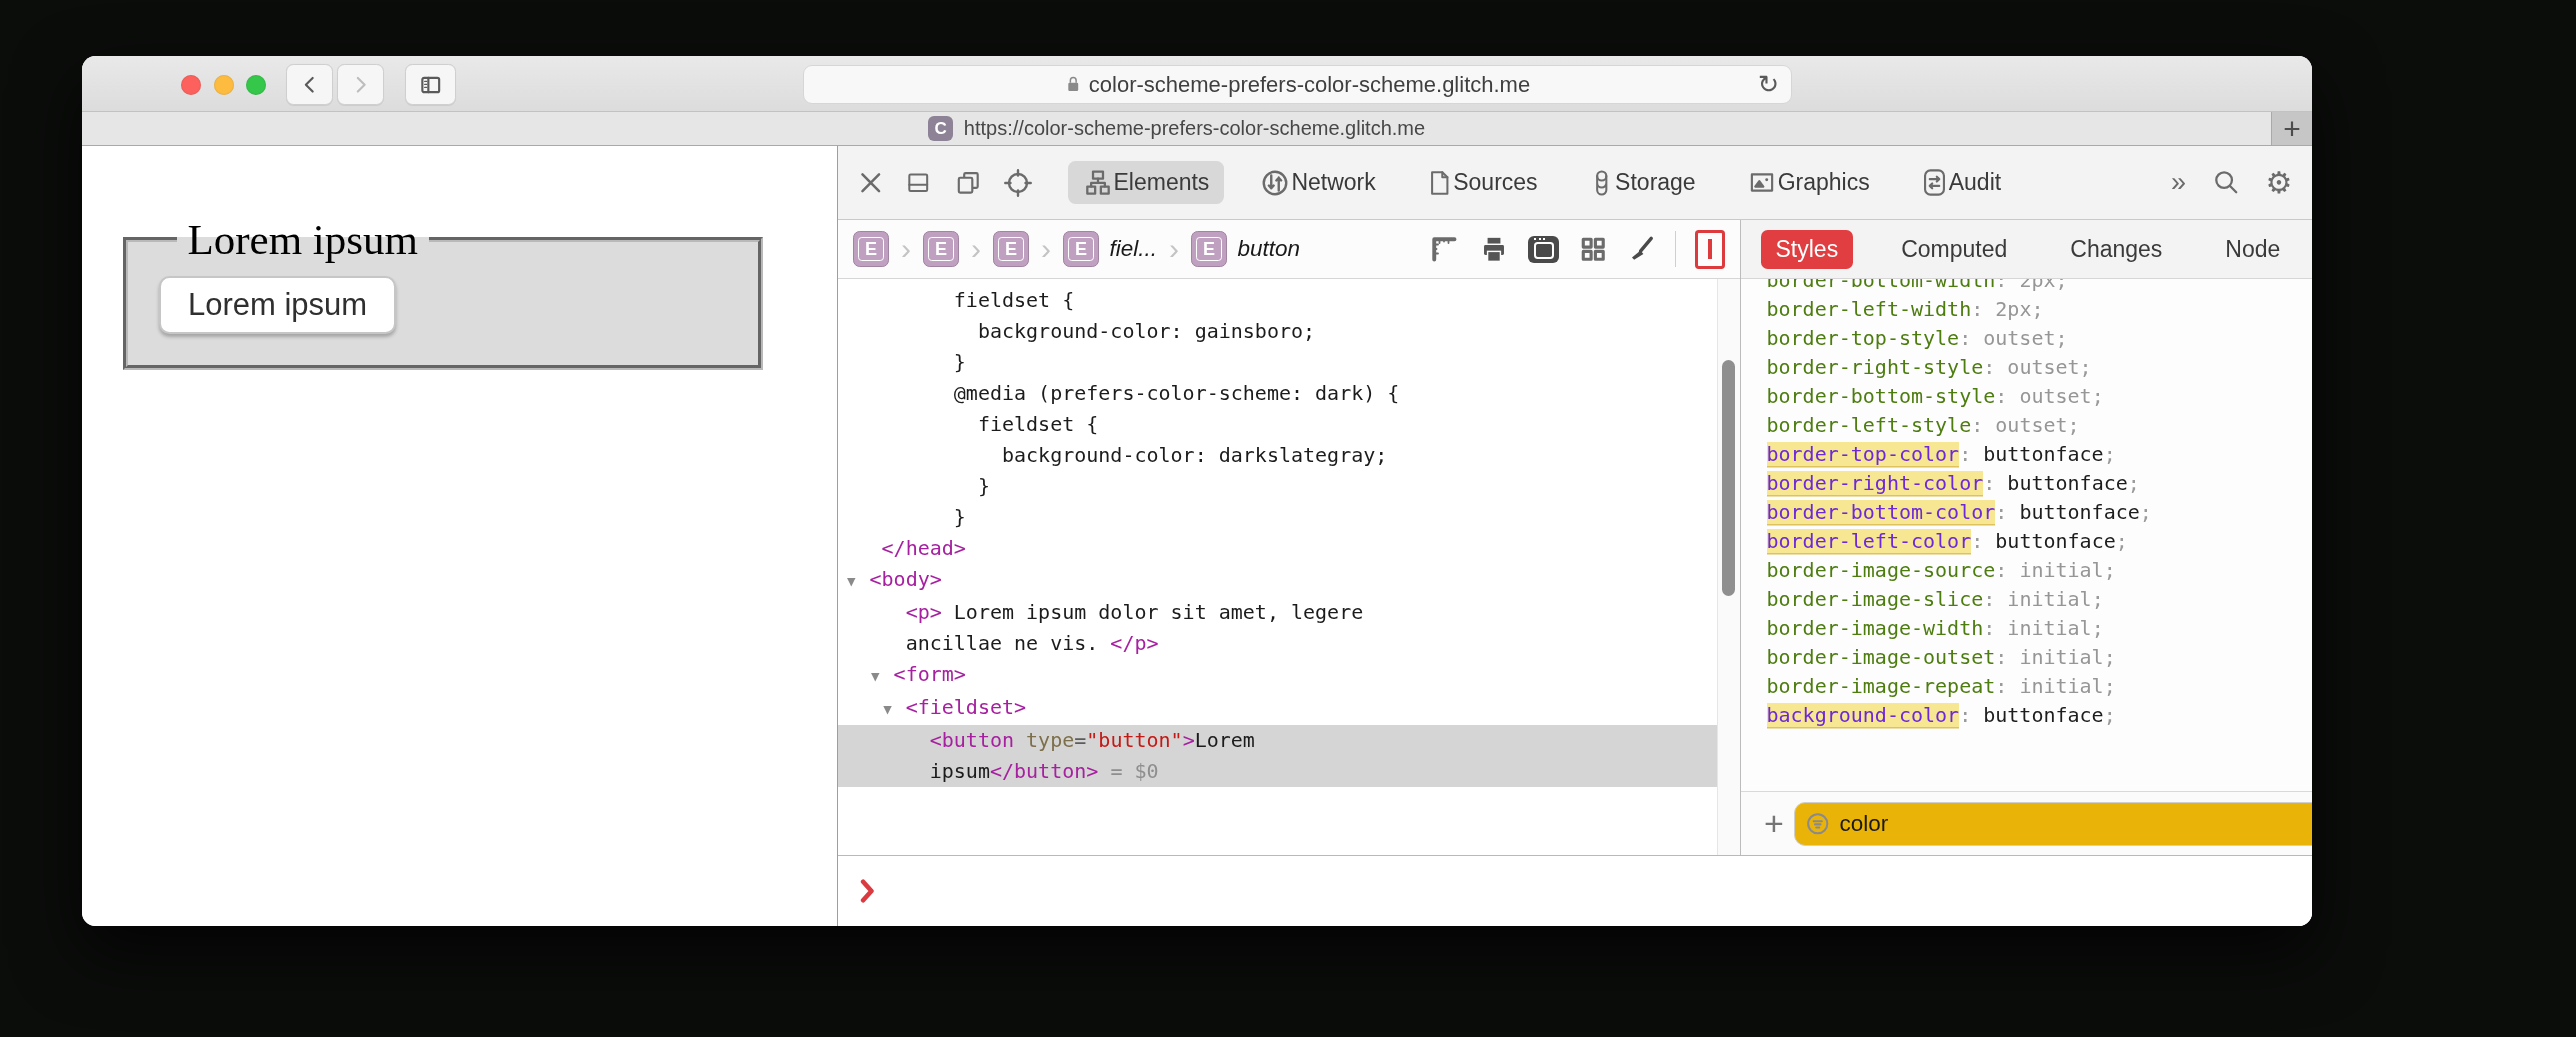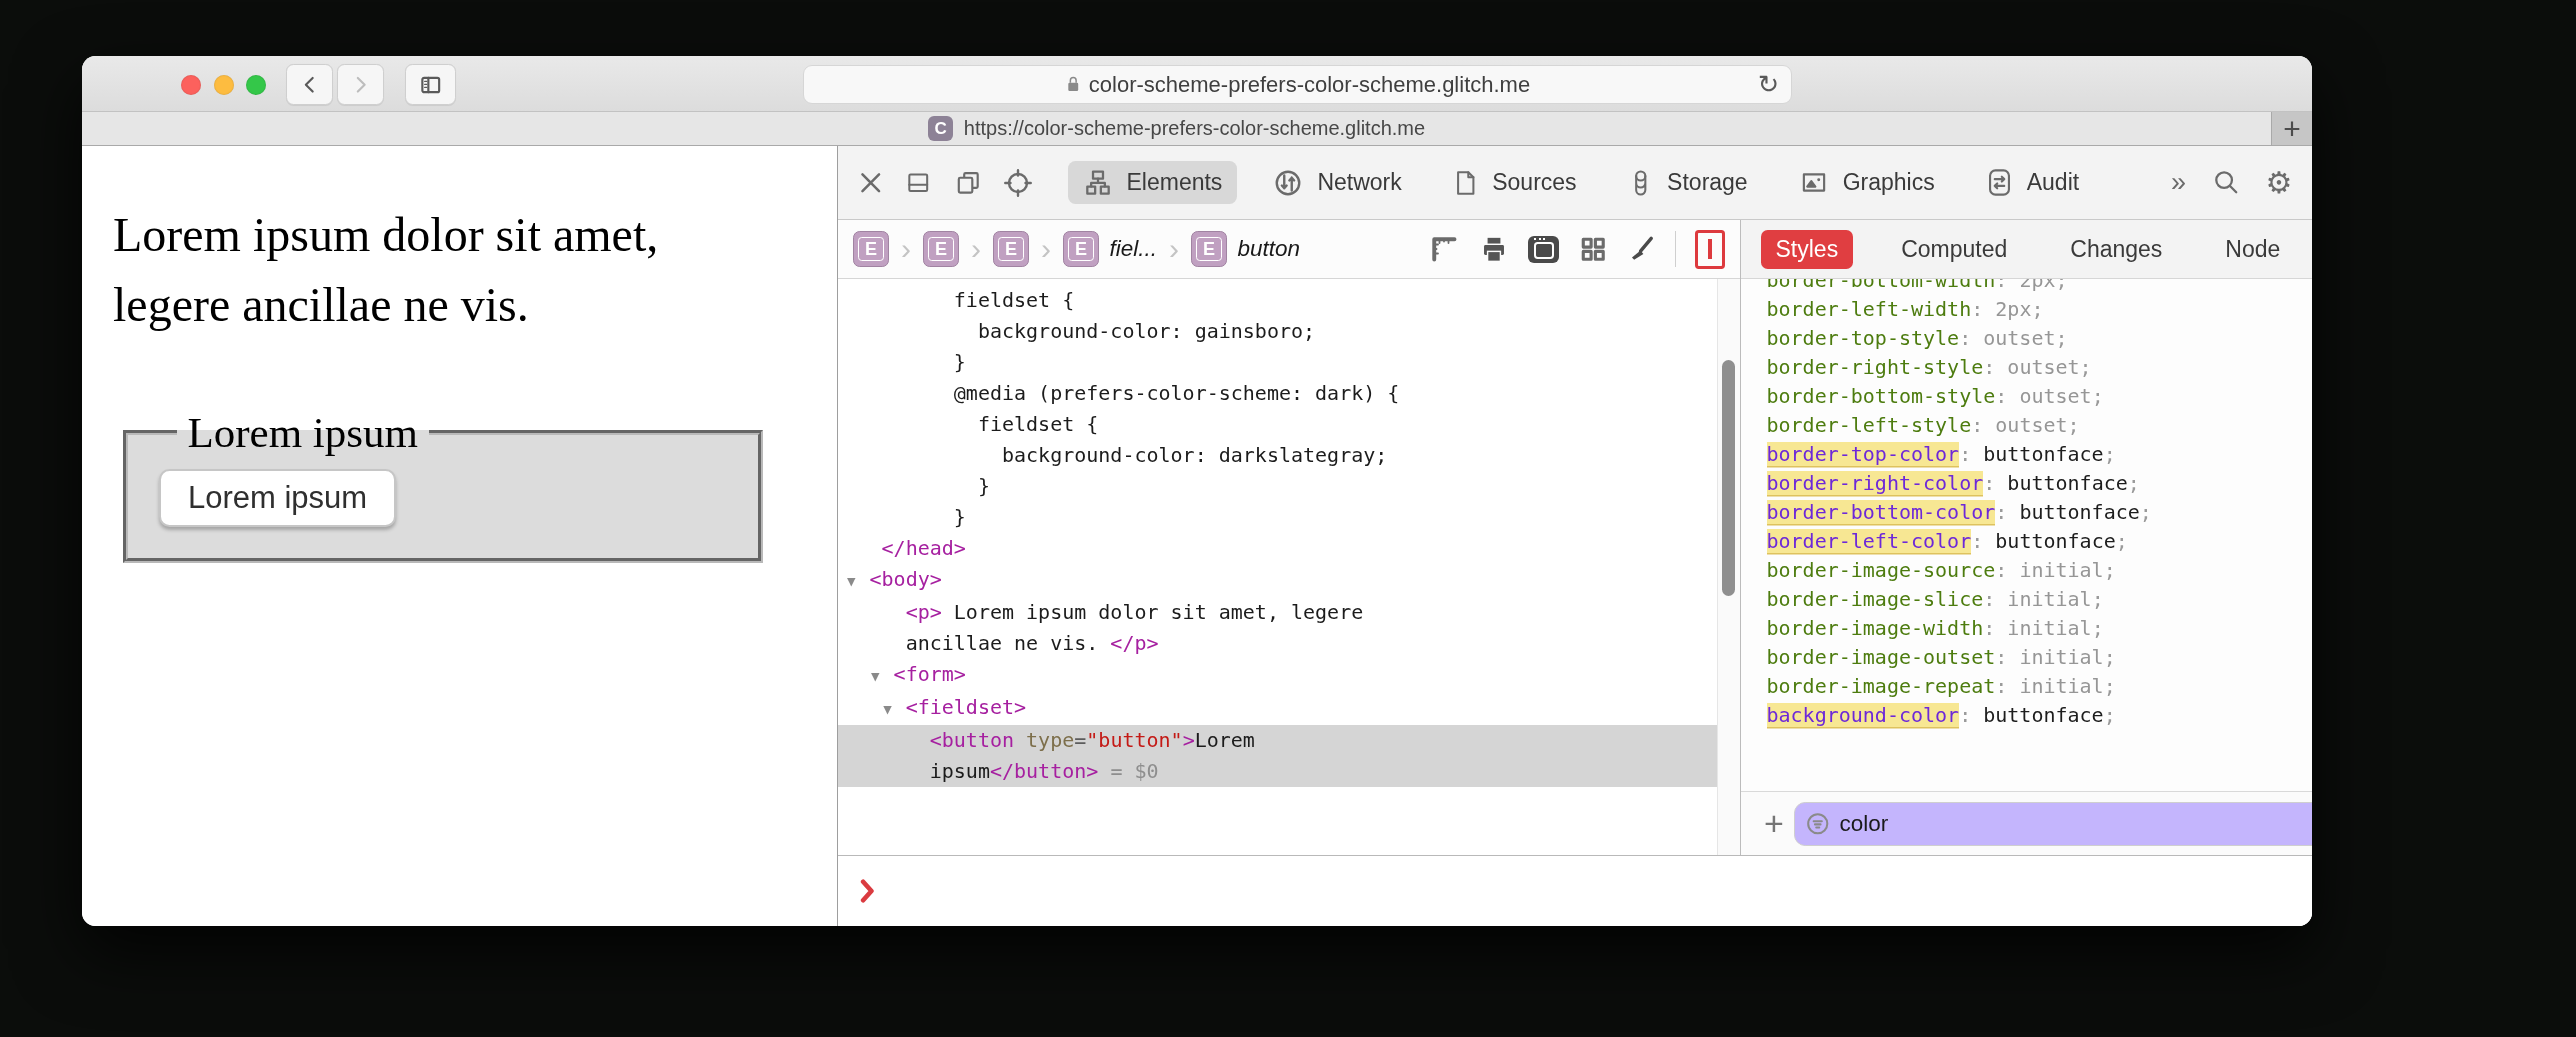--- a/index.html
+++ b/index.html
@@ -39,21 +39,21 @@
     padding:0 10.5px;margin-left:18px;}
   .pagepane button{margin-top:7.5px;font-family:"Liberation Sans","DejaVu Sans",sans-serif;font-size:31px;
     color:#2f2f2f;background:#fff;border:2.2px solid #c6c6c6;border-radius:10.5px;padding:9px 27px;
     box-shadow:0 3px 3.7px rgba(0,0,0,.25);}
   
   .devtools{flex:1;border-left:1.5px solid #9e9e9e;display:flex;flex-direction:column;min-width:0;background:#fff;}
   .dt-toolbar{height:73px;flex:0 0 auto;background:#f3f3f3;border-bottom:0.7px solid #c9c9c9;
     display:flex;align-items:center;padding:0 19.5px;gap:21px;}
   .icon-btn{display:flex;align-items:center;justify-content:center;}
   .dt-svg{stroke:#6b6b6b;fill:none;stroke-width:1.6;stroke-linecap:round;stroke-linejoin:round;}
-  .dt-tab{display:flex;align-items:center;gap:14px;padding:7.5px 15px;border-radius:7.5px;font-size:23px;color:#3a3a3a;}
+  .dt-tab{display:flex;align-items:center;gap:1px;padding:7.5px 15px;border-radius:7.5px;font-size:23px;color:#3a3a3a;}
   .dt-tab.sel{background:#d8d8d8;}
   .dt-right{margin-left:auto;display:flex;align-items:center;gap:25.5px;}
   .more-glyph{font-size:27px;color:#6b6b6b;}
   .gear-glyph{font-size:30px;color:#6b6b6b;}
   .dt-main{flex:1;display:flex;min-height:0;}
   
   .dom-panel{width:902px;flex:0 0 auto;display:flex;flex-direction:column;min-height:0;}
   .crumbbar{height:58px;flex:0 0 auto;background:#fcfcfc;border-bottom:0.7px solid #d6d6d6;
     display:flex;align-items:center;padding:0 15px;gap:10.5px;}
   .crumb-badge{width:34px;height:34px;border-radius:6.7px;background:#c0a0c1;border:1.5px solid #a183a2;
@@ -89,21 +89,21 @@
   .styles-content{flex:1;overflow:hidden;position:relative;
     font-family:"DejaVu Sans Mono","Liberation Mono",monospace;font-size:20px;line-height:29px;padding-left:25.5px;}
   .style-row:first-child{margin-top:-12.7px;}
   .pname{color:#4d7c0f}.pname.hl{color:#6d28d9;background:#f7e793;box-shadow:0 1.5px 0 #dec25e;}
   .punc{color:#9a9a9a}.pval{color:#969696}.pval.hlv{color:#1d1d1d}
   .side-scroll{position:absolute;right:3px;top:0;bottom:0;width:13.5px;}
   .side-thumb{position:absolute;left:1.5px;top:150px;width:10.5px;height:120px;border-radius:5.2px;background:#b9b9b9;}
   .filterbar{height:63px;flex:0 0 auto;background:#fbfbfb;border-top:0.7px solid #d9d9d9;
     display:flex;align-items:center;padding:0 13.5px;}
   .addglyph{font-size:34px;color:#757575;width:39px;text-align:center;font-weight:300;}
-  .filterfield{height:42px;flex:0 0 554px;background:#c4b5fd;border:1.5px solid #cfcfcf;border-radius:11.2px;
+  .filterfield{height:42px;flex:0 0 554px;background:#eab308;border:1.5px solid #cfcfcf;border-radius:11.2px;
     display:flex;align-items:center;padding:0 10.5px;gap:9px;}
   .filtertext{font-size:22.5px;color:#1a1a1a;flex:1;}
   .clearbtn{width:27px;height:27px;border-radius:50%;background:#9b9b9b;color:#fff;font-size:16.5px;
     display:flex;align-items:center;justify-content:center;font-weight:bold;}
   .classes{font-size:22.5px;color:#2e2e2e;margin-left:22.5px;}
   
   .console{height:70px;flex:0 0 auto;background:#fff;border-top:0.7px solid #b9b9b9;display:flex;align-items:center;}
   .console svg{margin-left:19.5px;}
 </style>
 </head>
@@ -161,21 +161,20 @@
       <span class="tabtitle">https://color-scheme-prefers-color-scheme.glitch.me</span>
     </div>
     <div class="newtab">
       <span>+</span>
     </div>
   </div>
 
   <div class="content">
 
     <div class="pagepane">
-      <p>Lorem ipsum dolor sit amet, legere ancillae ne vis.</p>
       <fieldset>
         <legend>Lorem ipsum</legend>
         <button>Lorem ipsum</button>
       </fieldset>
     </div>
 
     <div class="devtools">
 
       <div class="dt-toolbar">
         <span class="icon-btn">

